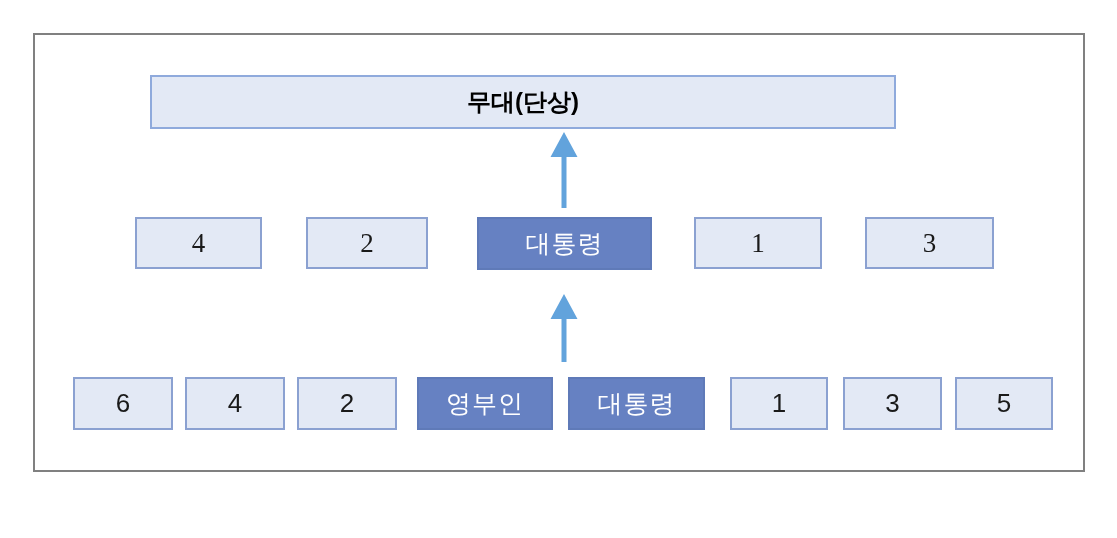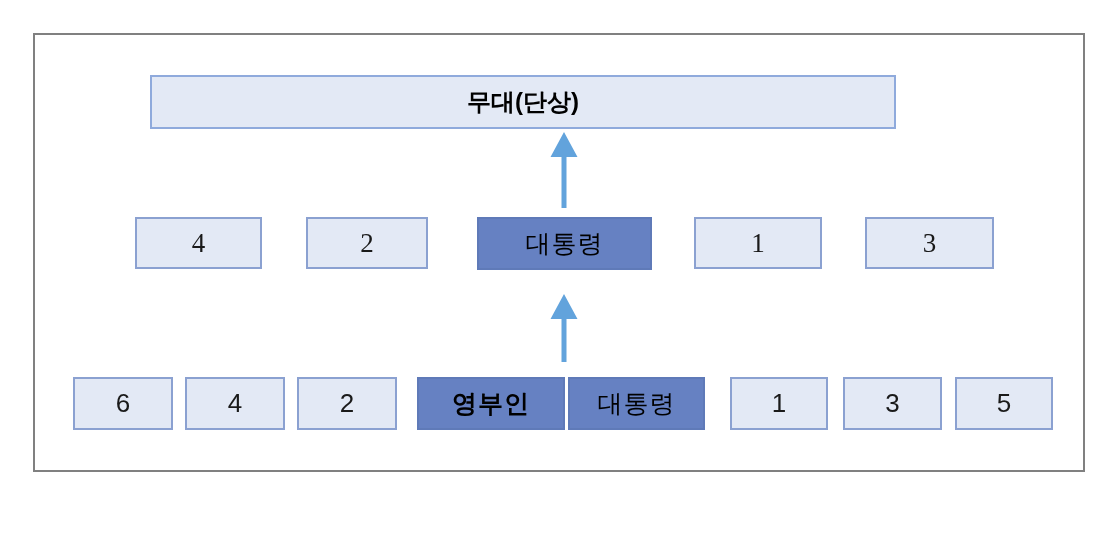--- a/index.html
+++ b/index.html
@@ -50,21 +50,21 @@
     justify-content: center;
   }
   .seat.light {
     background: var(--light-fill, #e3e9f5);
     border: 2px solid var(--light-border, #8ba1d1);
     color: #1a1a1a;
   }
   .seat.dark {
     background: var(--dark-fill, #6681c2);
     border: 2px solid var(--dark-border, #5f7ab8);
-    color: #000000;
+    color: #ffffff;
   }
   .mid-num {
     font-family: "Liberation Serif", serif;
     font-size: 27px;
   }
   .bot-num {
     font-family: "Liberation Sans", sans-serif;
     font-size: 26px;
   }
   .dark-label {
@@ -121,21 +121,21 @@
 
   <div class="seat light bot-num" style="left:73px; top:377px; width:100px; height:53px;">
     <span>6</span>
   </div>
   <div class="seat light bot-num" style="left:185px; top:377px; width:100px; height:53px;">
     <span>4</span>
   </div>
   <div class="seat light bot-num" style="left:297px; top:377px; width:100px; height:53px;">
     <span>2</span>
   </div>
-  <div class="seat dark dark-label" style="left:417px; top:377px; width:148px; height:53px;font-weight:bold;">
+  <div class="seat dark dark-label" style="left:417px; top:377px; width:136px; height:53px;">
     <span>영부인</span>
   </div>
   <div class="seat dark dark-label" style="left:568px; top:377px; width:137px; height:53px;">
     <span>대통령</span>
   </div>
   <div class="seat light bot-num" style="left:730px; top:377px; width:98px; height:53px;">
     <span>1</span>
   </div>
   <div class="seat light bot-num" style="left:843px; top:377px; width:99px; height:53px;">
     <span>3</span>

